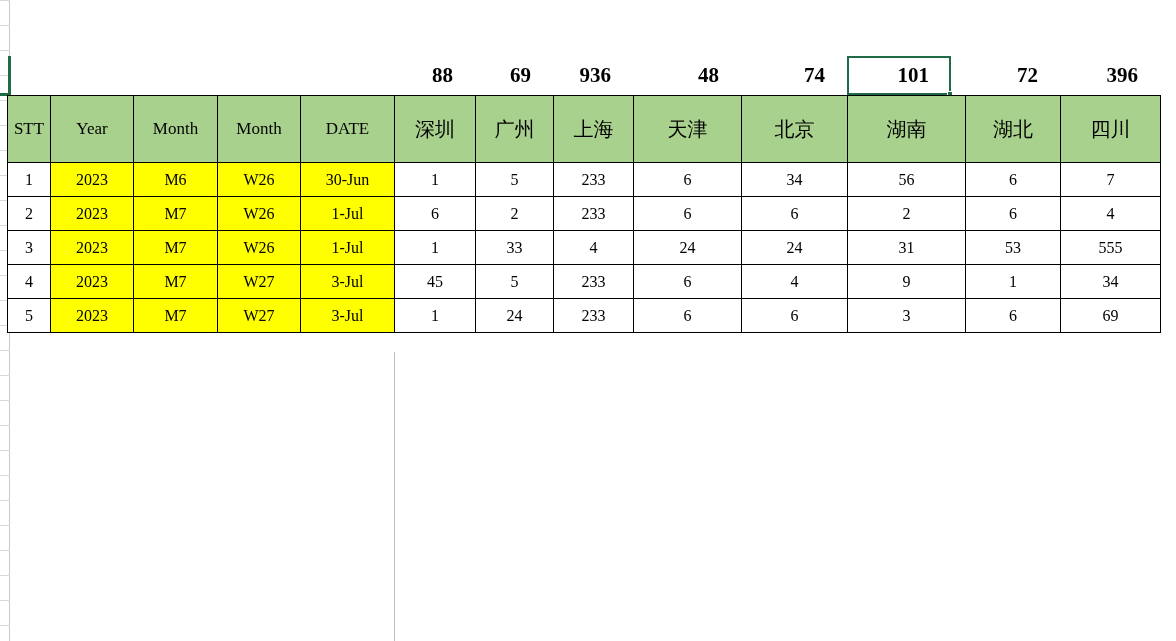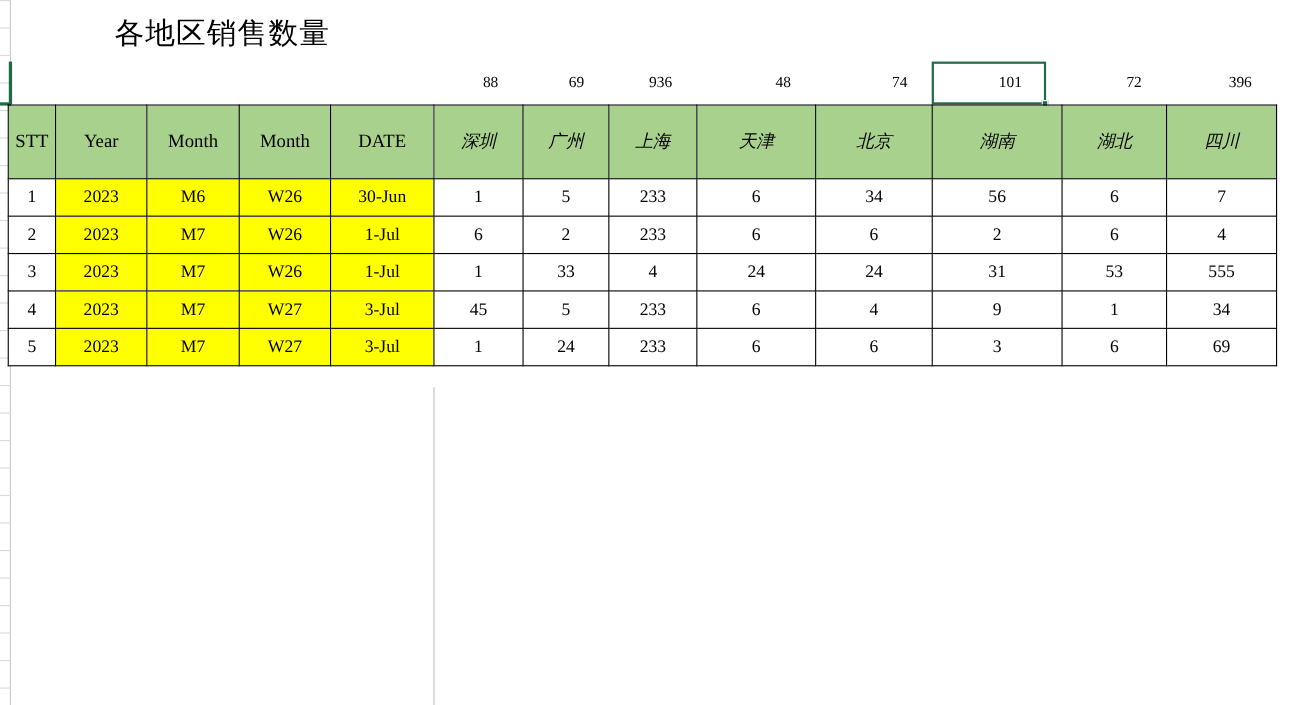--- a/index.html
+++ b/index.html
@@ -92,23 +92,24 @@
   }
   .sumcell {
     position: absolute;
     top: 0;
     height: 39px;
     display: flex;
     align-items: center;
     justify-content: flex-end;
     padding-right: 22px;
     box-sizing: border-box;
-    font-size: 14px;
+    font-size: 21px;
     color: #000000;
     background: #ffffff;
+    font-weight: bold;
   }
   .sumcell.selected {
     border: 2px solid #1f6b45;
     padding-right: 20px;
   }
   .fill-handle {
     position: absolute;
     right: -4px;
     bottom: -4px;
     width: 6px;
@@ -138,22 +139,21 @@
     color: #000000;
     overflow: hidden;
     white-space: nowrap;
   }
   table.grid thead th {
     background: #a9d18e;
     height: 66px;
     font-size: 17px;
   }
   table.grid thead th.cn {
-    font-size: 16px;
-    font-style: italic;
+    font-size: 20px;
   }
   table.grid tbody td {
     height: 33px;
     background: #ffffff;
   }
   td.yellow {
     background: #ffff00 !important;
   }
   td.num {
     color: #ff0000;
@@ -193,21 +193,20 @@
       <div class="gl" style="top: 550px;"></div>
       <div class="gl" style="top: 575px;"></div>
       <div class="gl" style="top: 600px;"></div>
       <div class="gl" style="top: 625px;"></div>
     </div>
   <div class="vline-empty"></div>
 
   <div class="left-sel-edge"></div>
   <div class="left-sel-edge-bottom"></div>
 
-  <div class="title">各地区销售数量</div>
 
   <div class="sumrow" id="sumrow">
       <div class="sumcell" style="left: 394px; width: 81px;">88</div>
       <div class="sumcell" style="left: 475px; width: 78px;">69</div>
       <div class="sumcell" style="left: 553px; width: 80px;">936</div>
       <div class="sumcell" style="left: 633px; width: 108px;">48</div>
       <div class="sumcell" style="left: 741px; width: 106px;">74</div>
       <div class="sumcell selected" style="left: 847px; width: 104px;">101<span class="fill-handle"></span></div>
       <div class="sumcell" style="left: 965px; width: 95px; text-align: right;">72</div>
       <div class="sumcell" style="left: 1060px; width: 100px;">396</div>

